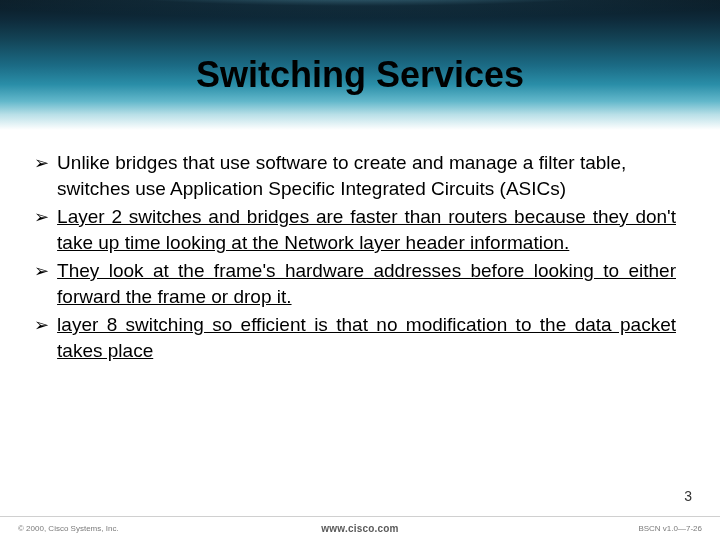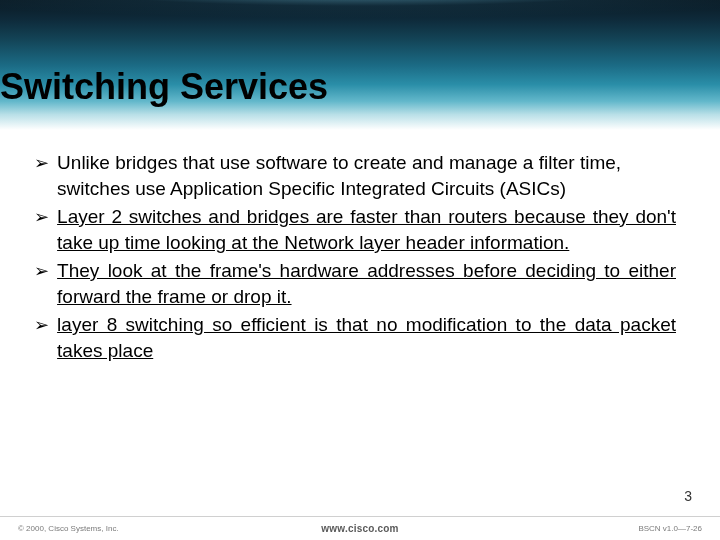--- a/index.html
+++ b/index.html
@@ -30,24 +30,24 @@
     position: absolute;
     top: 0; left: 0; right: 0;
     height: 26px;
     background: radial-gradient(ellipse 700px 40px at 50% -10px,
       rgba(90,160,185,0.9) 0%,
       rgba(30,70,90,0.3) 40%,
       rgba(0,0,0,0) 70%);
   }
   .title {
     position: absolute;
-    top: 66px;
+    top: 54px;
     left: 0;
     right: 0;
-    text-align: left;
+    text-align: center;
     font-size: 36px;
     font-weight: bold;
     color: #000;
     font-family: Verdana, Geneva, sans-serif;
   }
   .content {
     position: absolute;
     top: 150px;
     left: 54px;
     right: 44px;
@@ -111,29 +111,29 @@
 </style>
 </head>
 <body>
 
 <div class="header-bg"></div>
 <div class="title">Switching Services</div>
 
 <div class="content">
   <div class="bullet-item">
     <span class="bullet-marker">➢</span>
-    <span class="bullet-text">Unlike bridges that use software to create and manage a filter time, switches use Application Specific Integrated Circuits (ASICs)</span>
+    <span class="bullet-text">Unlike bridges that use software to create and manage a filter table, switches use Application Specific Integrated Circuits (ASICs)</span>
   </div>
   <div class="bullet-item">
     <span class="bullet-marker">➢</span>
     <span class="bullet-text justify">Layer 2 switches and bridges are faster than routers because they don't take up time looking at the Network layer header information.</span>
   </div>
   <div class="bullet-item">
     <span class="bullet-marker">➢</span>
-    <span class="bullet-text justify">They look at the frame's hardware addresses before deciding to either forward the frame or drop it.</span>
+    <span class="bullet-text justify">They look at the frame's hardware addresses before looking to either forward the frame or drop it.</span>
   </div>
   <div class="bullet-item">
     <span class="bullet-marker">➢</span>
     <span class="bullet-text justify">layer 8 switching so efficient is that no modification to the data packet takes place</span>
   </div>
 </div>
 
 <div class="page-number">3</div>
 
 <div class="footer">

